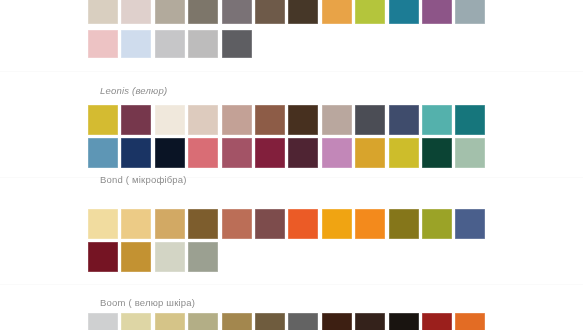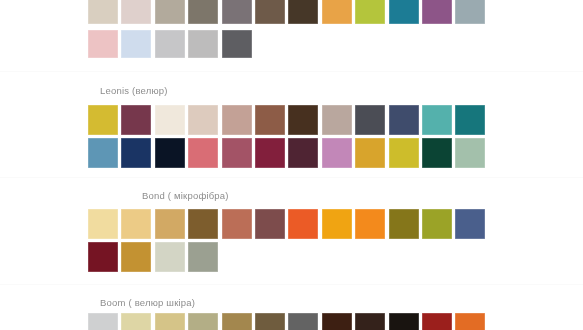--- a/index.html
+++ b/index.html
@@ -85,21 +85,21 @@
       <div class="swatch" style="background:#cfdced"></div>
       <div class="swatch" style="background:#c6c6c8"></div>
       <div class="swatch" style="background:#bdbcbc"></div>
       <div class="swatch" style="background:#5e5e62"></div>
     </div>
   </div>
 
   <div class="divider" style="top:71px;"></div>
 
   <div class="section" style="top:0px;">
-    <div class="section-label" style="top:85px;">Leonis (велюр)</div>
+    <div class="section-label" style="top:85px;font-style:italic;">Leonis (велюр)</div>
     <div class="swatch-row row-h30" style="top:105px; position:absolute;">
       <div class="swatch" style="background:#d4bb31"></div>
       <div class="swatch" style="background:#76374c"></div>
       <div class="swatch" style="background:#f0e8dc"></div>
       <div class="swatch" style="background:#ddcbbe"></div>
       <div class="swatch" style="background:#c3a196"></div>
       <div class="swatch" style="background:#8d5c47"></div>
       <div class="swatch" style="background:#47301f"></div>
       <div class="swatch" style="background:#b9a79e"></div>
       <div class="swatch" style="background:#4b4d55"></div>
@@ -119,21 +119,21 @@
       <div class="swatch" style="background:#d8a42c"></div>
       <div class="swatch" style="background:#cdbd2b"></div>
       <div class="swatch" style="background:#0b4434"></div>
       <div class="swatch" style="background:#a3c0ab"></div>
     </div>
   </div>
 
   <div class="divider" style="top:177px;"></div>
 
   <div class="section" style="top:0px;">
-    <div class="section-label" style="top:190px;margin-left:42px;">Bond ( мікрофібра)</div>
+    <div class="section-label" style="top:174px;">Bond ( мікрофібра)</div>
     <div class="swatch-row row-h30" style="top:209px; position:absolute;">
       <div class="swatch" style="background:#f1dc9f"></div>
       <div class="swatch" style="background:#eccb86"></div>
       <div class="swatch" style="background:#d2a964"></div>
       <div class="swatch" style="background:#7d5d2d"></div>
       <div class="swatch" style="background:#bb6e57"></div>
       <div class="swatch" style="background:#7d4c4c"></div>
       <div class="swatch" style="background:#eb5b26"></div>
       <div class="swatch" style="background:#f0a412"></div>
       <div class="swatch" style="background:#f38a1c"></div>

